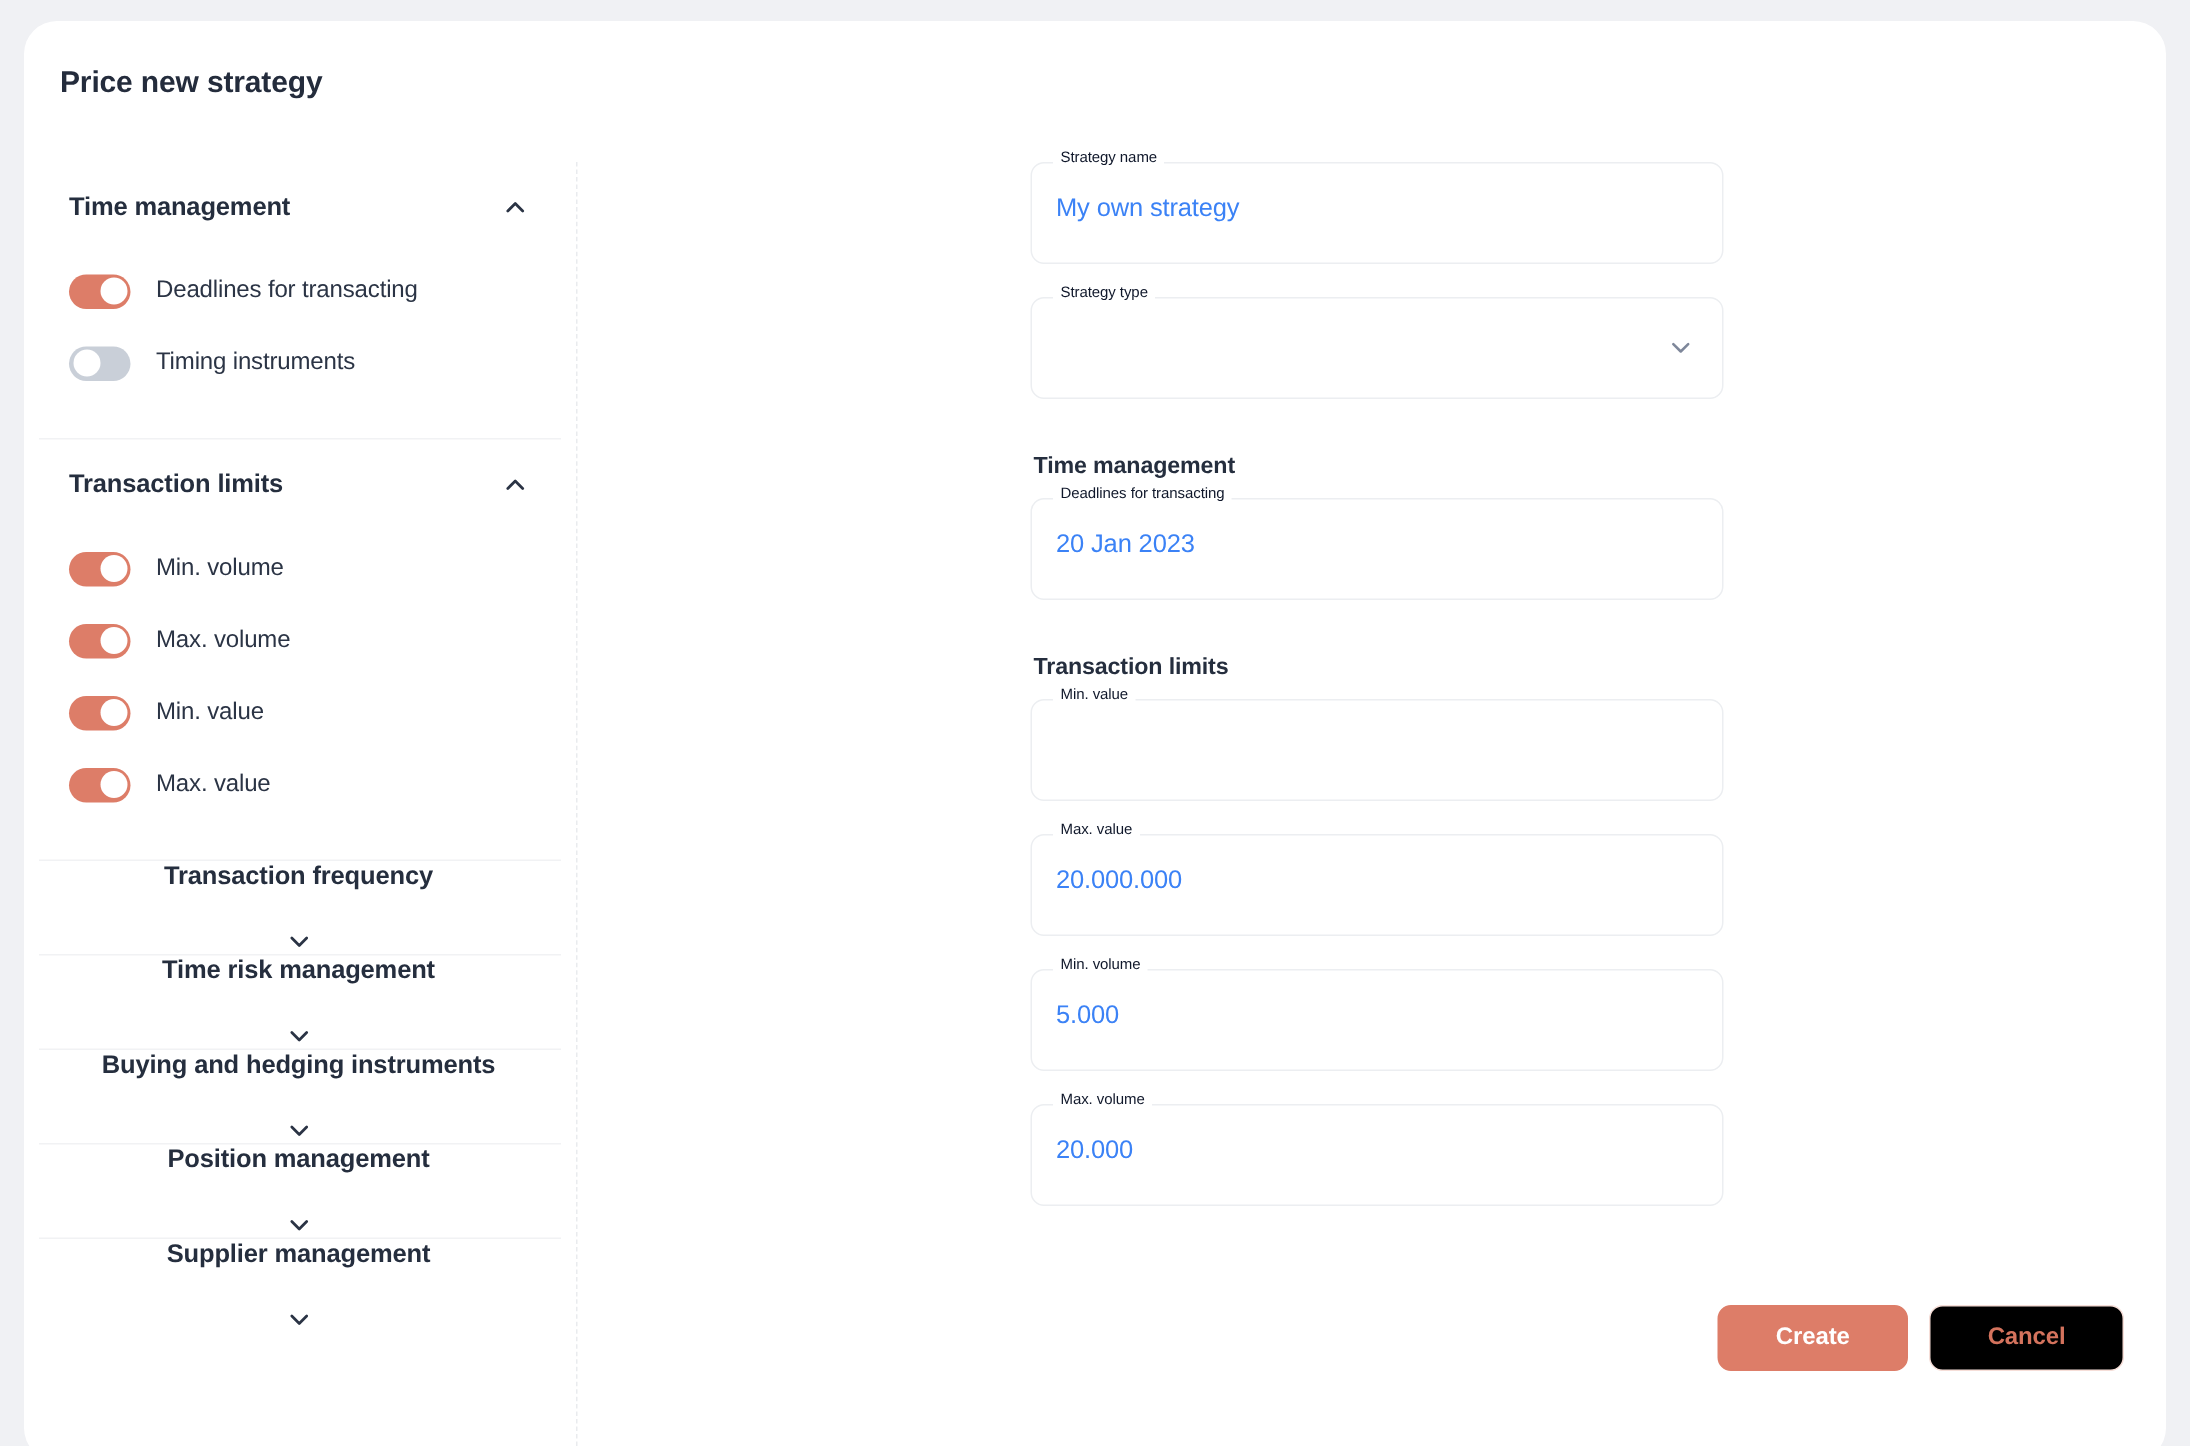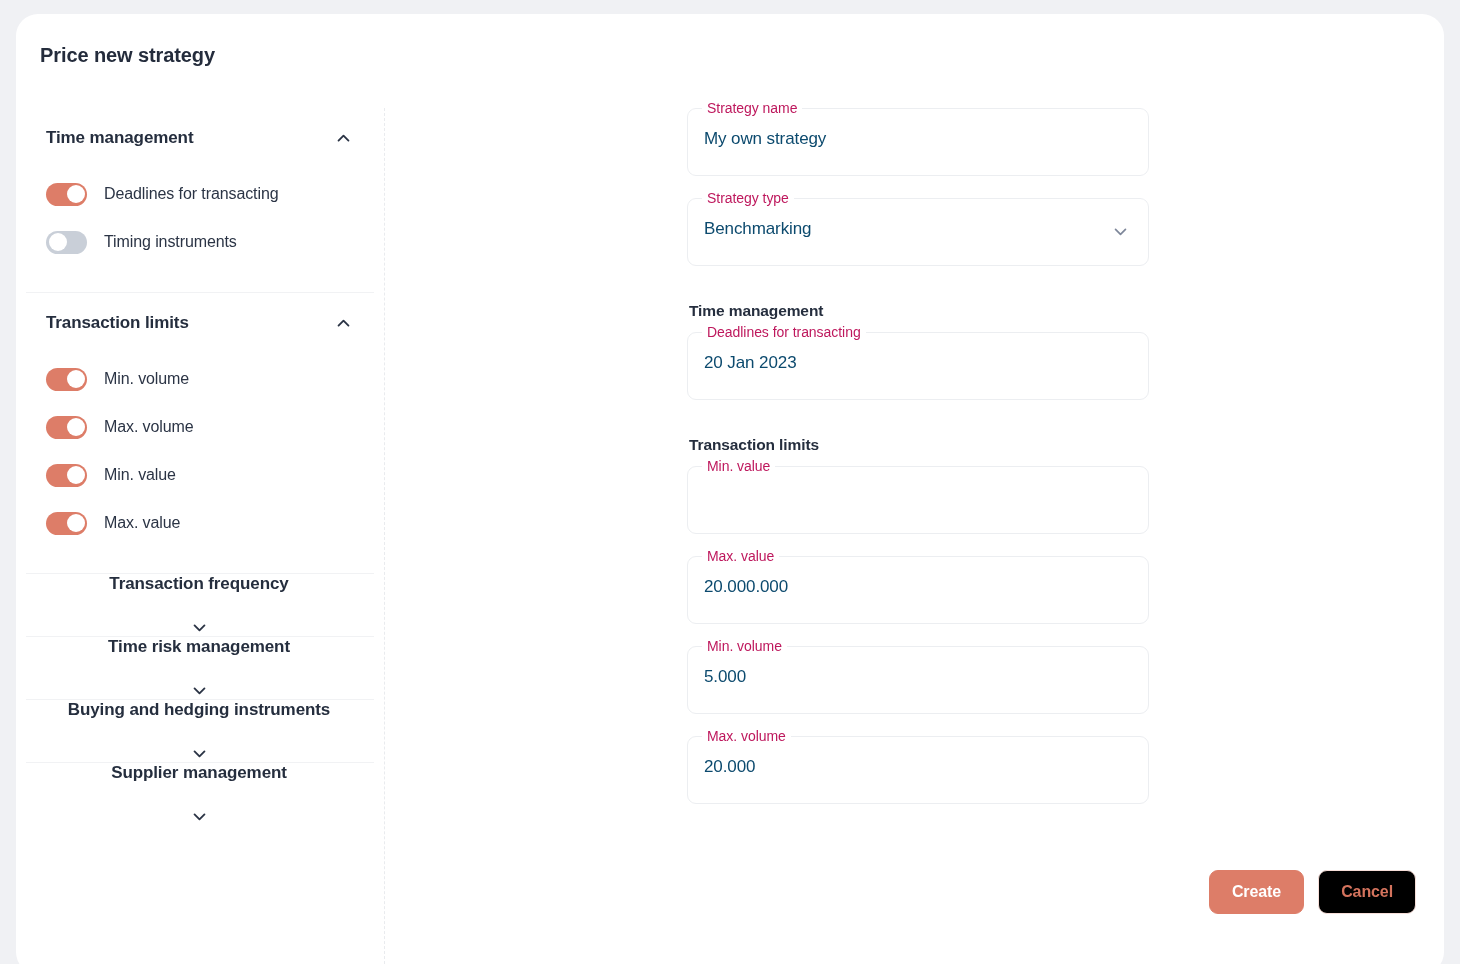--- a/index.html
+++ b/index.html
@@ -140,31 +140,31 @@
     inset: 0;
     border: 1.3px solid #eceef1;
     border-radius: 9px;
     background: #fff;
   }
   .flabel {
     position: absolute;
     left: 15px; top: -8px;
     padding: 0 5px;
     background: #ffffff;
-    font-size: 14px;
-    color: #be185d;
+    font-size: 10px;
+    color: #0f172a;
     letter-spacing: -0.05px;
     z-index: 2;
     white-space: nowrap;
   }
   .fvalue {
     position: absolute;
     left: 17px; top: 21px;
     font-size: 17px;
-    color: #0c4a6e;
+    color: #3b82f6;
     letter-spacing: -0.1px;
     background: transparent;
     border: 0;
     outline: none;
     width: 380px;
     padding: 0;
     font-family: inherit;
   }
   .fchev {
     position: absolute;
@@ -186,21 +186,21 @@
     align-items: center;
   }
   .btn {
     font-family: inherit;
     font-size: 16px;
     font-weight: bold;
     letter-spacing: -0.1px;
     border-radius: 9px;
     cursor: pointer;
     height: 44px;
-    padding: 0 22px;
+    padding: 0 38px;
   }
   .btn-primary {
     background: #dd7d68;
     color: #ffffff;
     border: 1.3px solid #dd7d68;
   }
   .btn-secondary {
     background: #000000;
     color: #d4735d;
     border: 1.3px solid #f6ded8;
@@ -305,20 +305,30 @@
         <div class="acc-head tall">
           <span class="acc-title">Buying and hedging instruments</span>
           <span class="chev">
             <svg viewBox="0 0 24 24" fill="none" stroke="currentColor" stroke-width="2.6" stroke-linecap="round" stroke-linejoin="round">
                 <polyline points="5,9 12,16 19,9"></polyline>
               </svg>
           </span>
         </div>
       </div>
 
+      <div class="acc-group">
+        <div class="acc-head tall">
+          <span class="acc-title">Position management</span>
+          <span class="chev">
+            <svg viewBox="0 0 24 24" fill="none" stroke="currentColor" stroke-width="2.6" stroke-linecap="round" stroke-linejoin="round">
+                <polyline points="5,9 12,16 19,9"></polyline>
+              </svg>
+          </span>
+        </div>
+      </div>
 
       <div class="acc-group">
         <div class="acc-head tall">
           <span class="acc-title">Supplier management</span>
           <span class="chev">
             <svg viewBox="0 0 24 24" fill="none" stroke="currentColor" stroke-width="2.6" stroke-linecap="round" stroke-linejoin="round">
                 <polyline points="5,9 12,16 19,9"></polyline>
               </svg>
           </span>
         </div>
@@ -331,21 +341,20 @@
 
         <div class="field">
           <span class="fbox"></span>
           <span class="flabel">Strategy name</span>
           <input class="fvalue" type="text" value="My own strategy" style="">
         </div>
 
         <div class="field">
           <span class="fbox"></span>
           <span class="flabel">Strategy type</span>
-          <input class="fvalue" type="text" readonly="" value="Benchmarking" style="">
           <span class="fchev">
             <svg viewBox="0 0 24 24" fill="none" stroke="currentColor" stroke-width="2.4" stroke-linecap="round" stroke-linejoin="round">
                 <polyline points="5,9 12,16 19,9"></polyline>
               </svg>
           </span>
         </div>
 
         <div class="spacer-lg"></div>
 
         <div class="group-heading">Time management</div>

